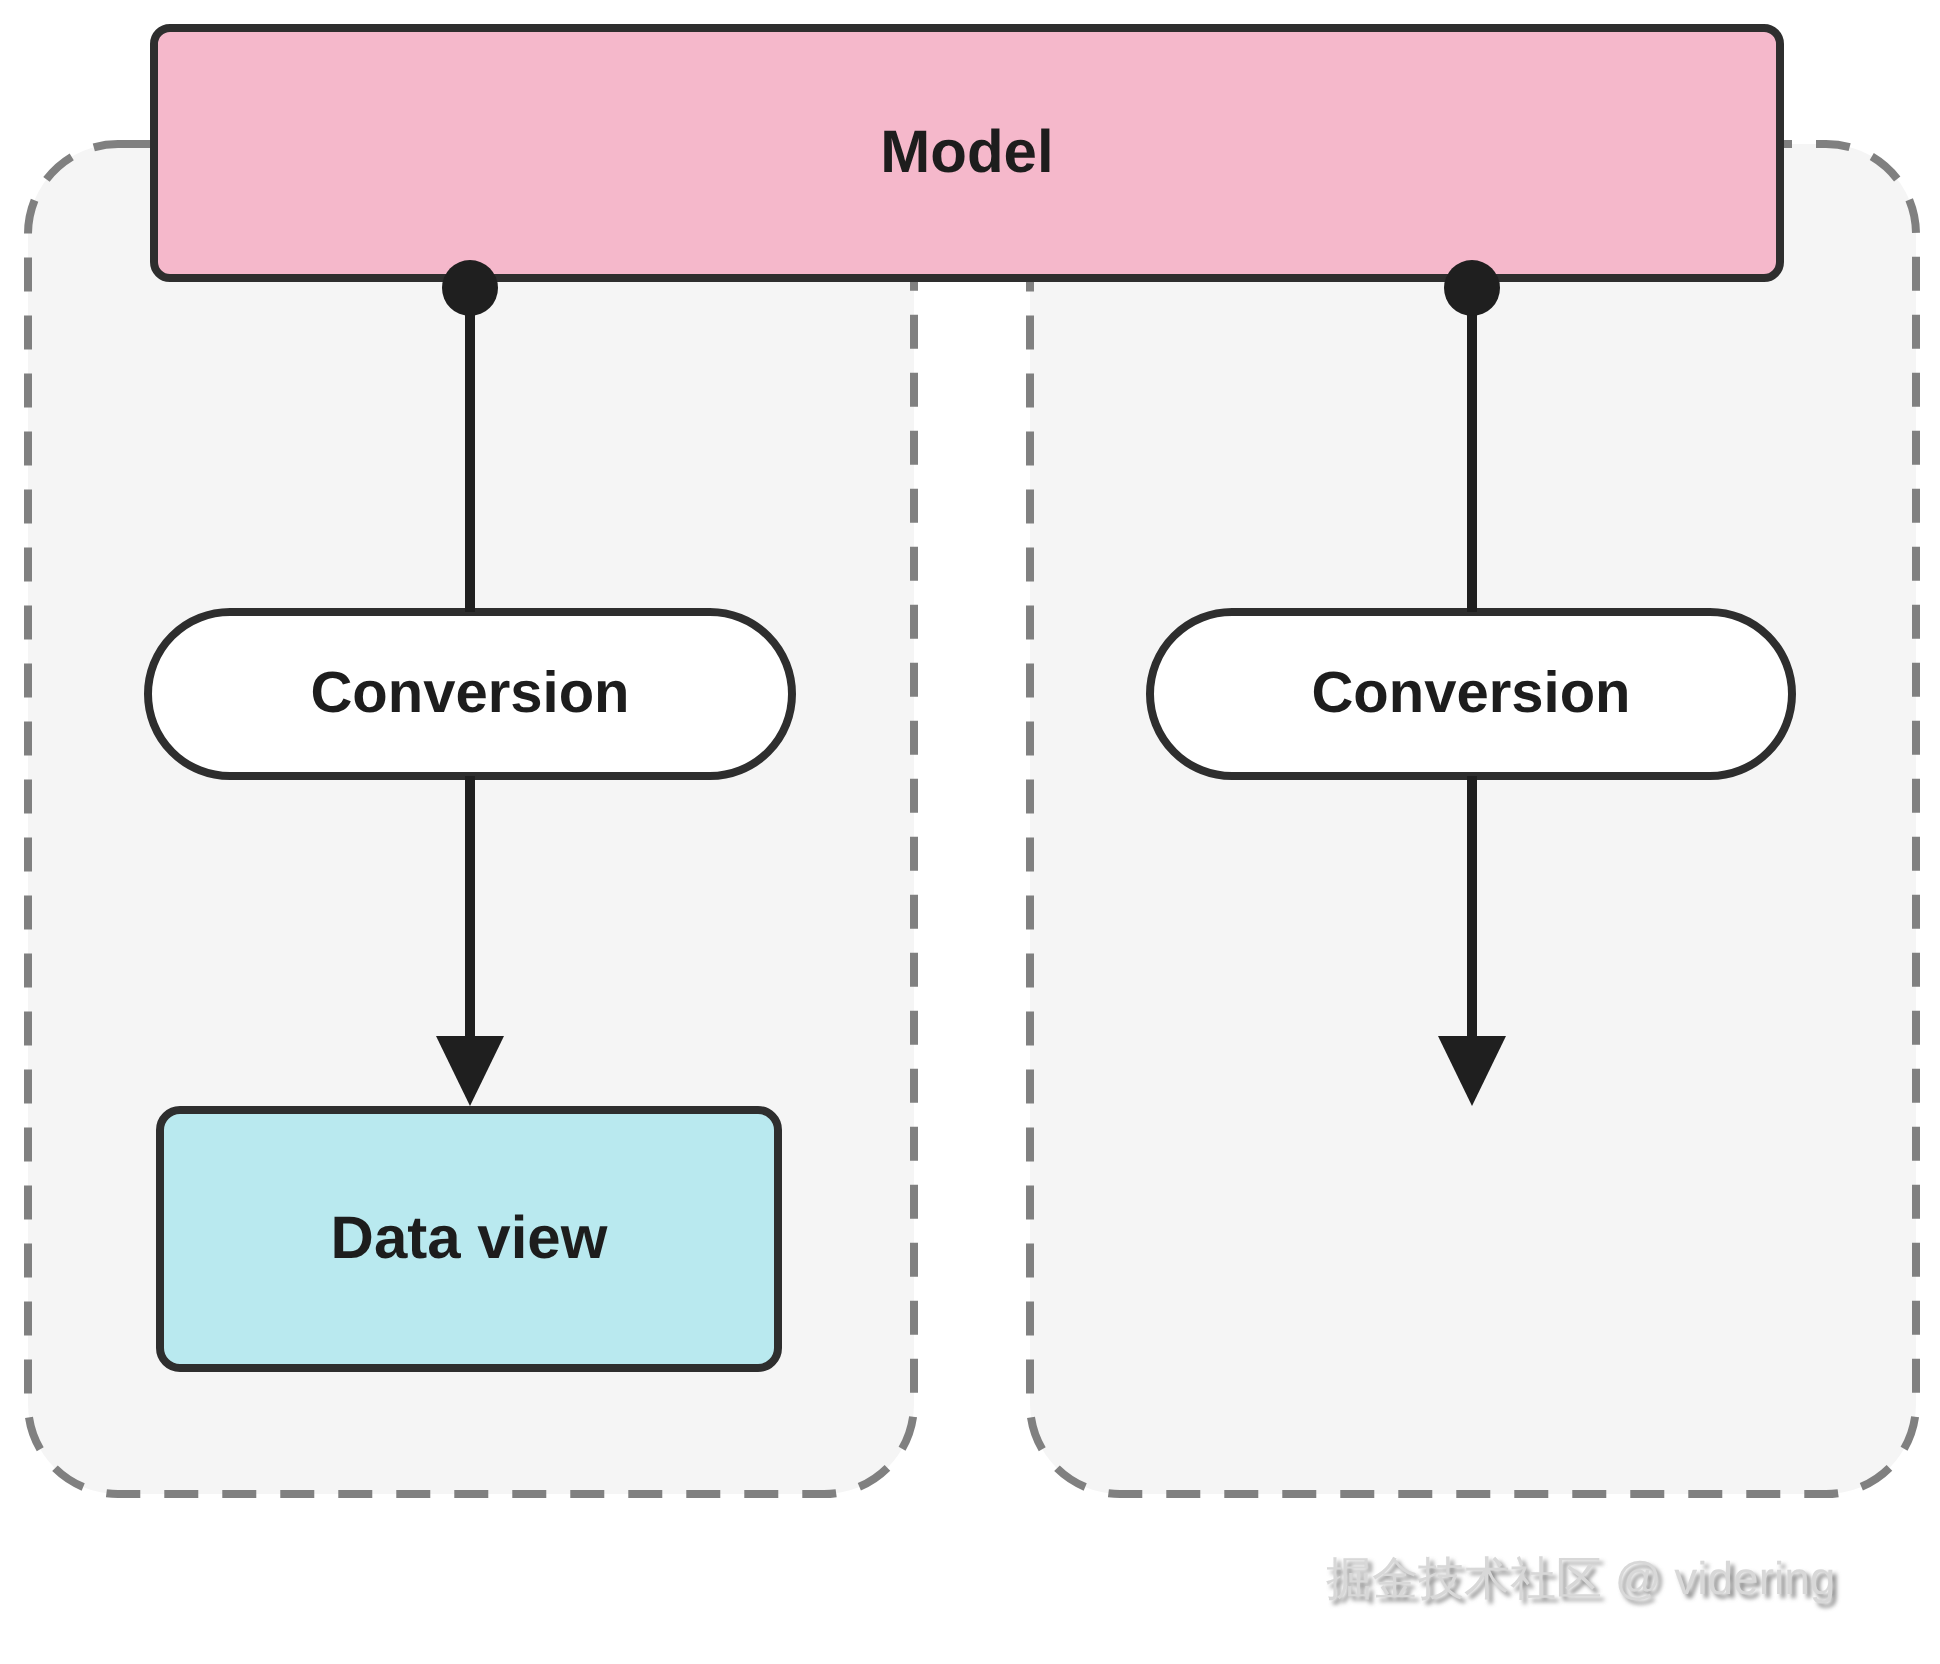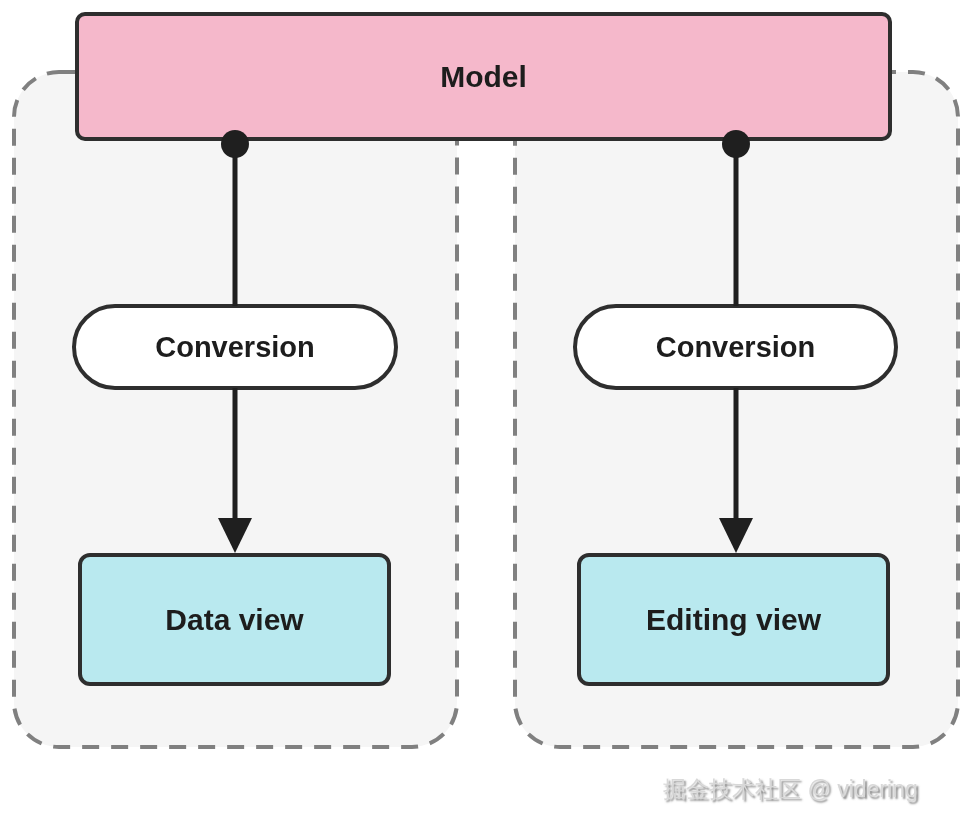--- a/index.html
+++ b/index.html
@@ -98,23 +98,20 @@
   <div class="node pill pill-left">
     <span>Conversion</span>
   </div>
   <div class="node pill pill-right">
     <span>Conversion</span>
   </div>
 
   <div class="node view view-left">
     <span>Data view</span>
   </div>
-  <div class="node view view-right">
-    <span>Editing view</span>
-  </div>
 
   <svg class="layer over" width="970" height="832" viewBox="0 0 970 832">
 
     <line x1="235" y1="144" x2="235" y2="306" stroke="#1f1f1f" stroke-width="5"></line>
     <line x1="235" y1="388" x2="235" y2="524" stroke="#1f1f1f" stroke-width="5"></line>
     <polygon points="218,518 252,518 235,553" fill="#1f1f1f"></polygon>
     <circle cx="235" cy="144" r="14" fill="#1f1f1f"></circle>
 
     <line x1="736" y1="144" x2="736" y2="306" stroke="#1f1f1f" stroke-width="5"></line>
     <line x1="736" y1="388" x2="736" y2="524" stroke="#1f1f1f" stroke-width="5"></line>

